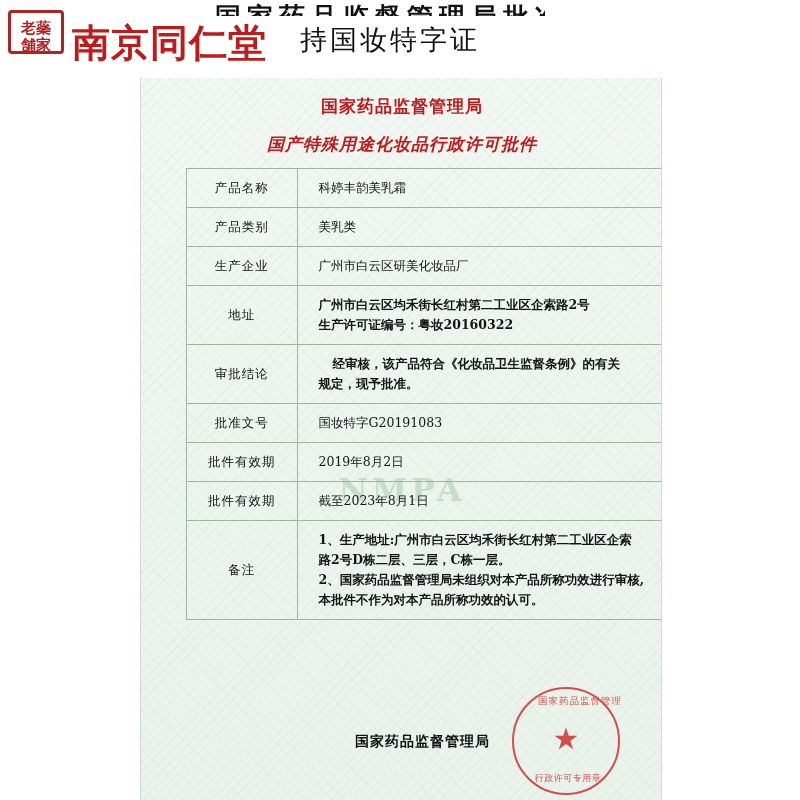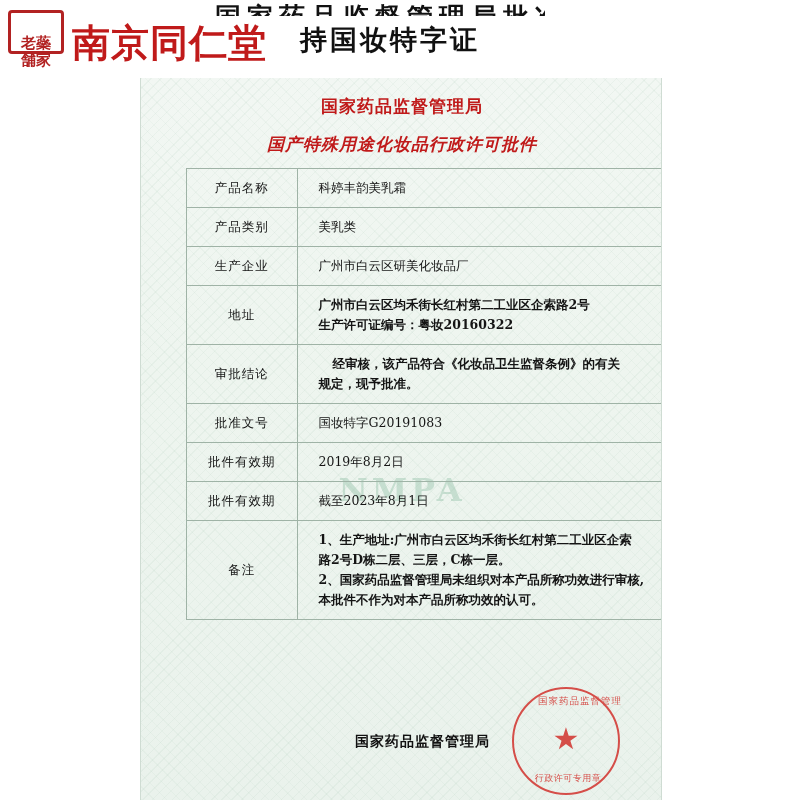--- a/index.html
+++ b/index.html
@@ -33,21 +33,21 @@
     border: 3px solid #b22222;
     border-radius: 4px;
     box-sizing: border-box;
     color: #b22222;
     font-family: "DejaVu Serif", serif;
     font-weight: bold;
     font-size: 15px;
     line-height: 17px;
     text-align: center;
     letter-spacing: 0px;
-    padding-top: 22px;
+    padding-top: 7px;
     box-sizing: border-box;
   }
   #brand-seal span { display: block; }
   #brand-name {
     position: absolute;
     left: 72px;
     top: 18px;
     font-family: "DejaVu Serif", serif;
     font-weight: bold;
     font-size: 38px;
@@ -68,21 +68,21 @@
     letter-spacing: 6px;
     overflow: hidden;
     white-space: nowrap;
   }
   #headline-sub {
     position: absolute;
     left: 300px;
     top: 22px;
     font-family: "DejaVu Serif", serif;
     font-size: 27px;
-    font-weight: bold;
+    font-weight: normal;
     color: #111;
     letter-spacing: 3px;
     white-space: nowrap;
   }
 
   
   #certificate {
     position: absolute;
     left: 140px;
     top: 78px;

